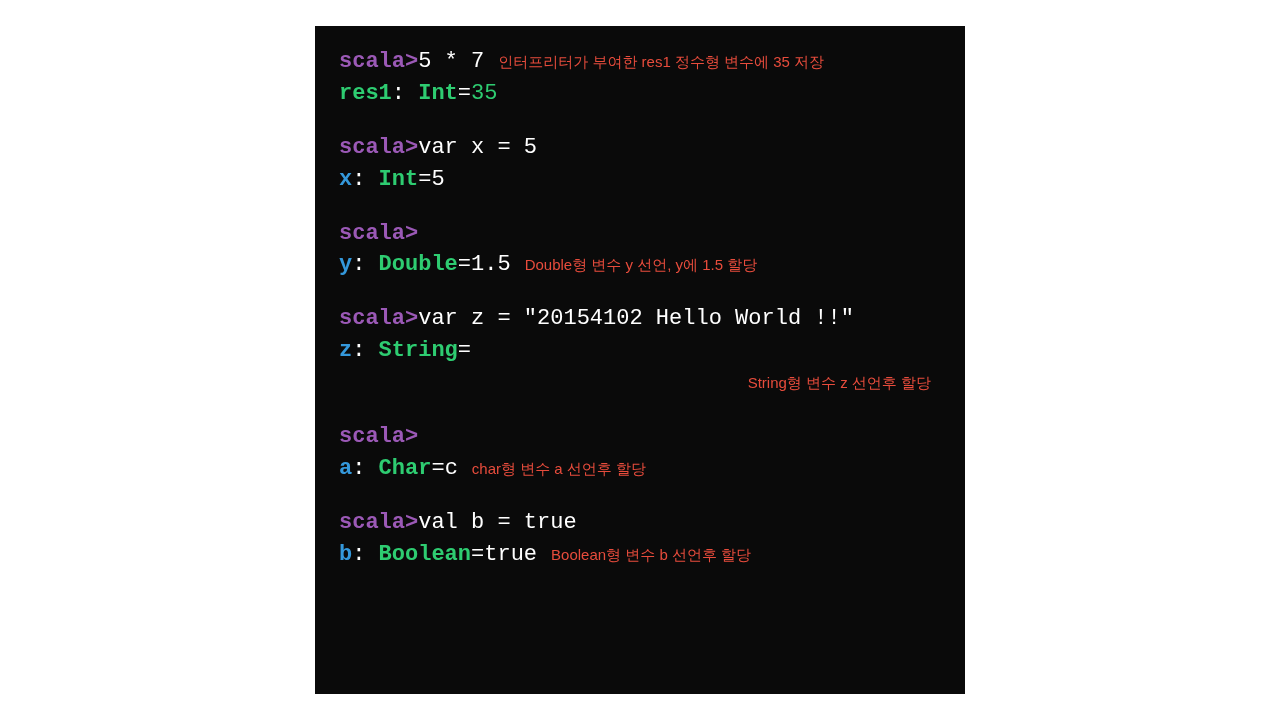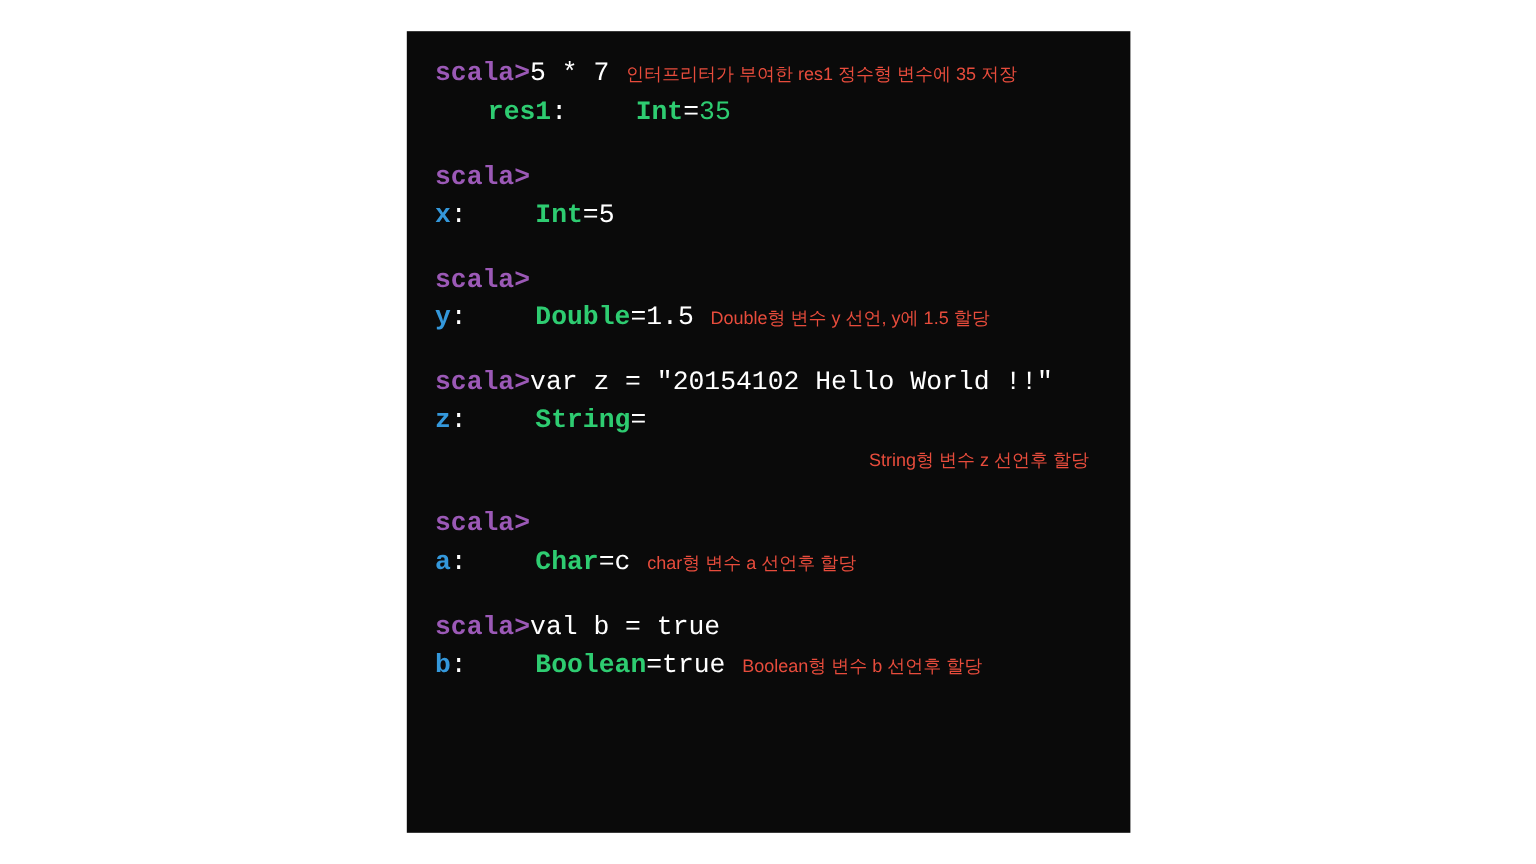--- a/index.html
+++ b/index.html
@@ -12,21 +12,21 @@
       width: 1280px;
       height: 720px;
       background: #ffffff;
       display: flex;
       align-items: center;
       justify-content: center;
       font-family: sans-serif;
     }
 
     .terminal-container {
-      width: 603px;
+      width: 650px;
       height: 668px;
       background: #0a0a0a;
       padding: 20px 24px;
       position: relative;
       overflow: hidden;
     }
 
     .terminal-content {
       font-family: 'Courier New', Courier, monospace;
       font-size: 22px;
@@ -45,21 +45,20 @@
       font-weight: bold;
     }
 
     .code-white {
       color: #ffffff;
     }
 
     .type-green {
       color: #2ecc71;
       font-weight: bold;
-      margin-left: 44px;
     }
 
     .value-green {
       color: #2ecc71;
     }
 
     .type-blue {
       color: #3498db;
       font-weight: bold;
     }
@@ -101,20 +100,21 @@
         <span class="code-white">&nbsp;</span>
         <span class="type-green">Int</span>
         <span class="code-white"> =</span>
         <span class="value-green"> 35</span>
       </div>
     </div>
 
     <div class="block">
       <div class="line">
         <span class="prompt">scala&gt;</span>
+        <span class="code-white"> var x = 5</span>
       </div>
       <div class="result-line">
         <span class="type-blue">x</span>
         <span class="code-white">:</span>
         <span class="code-white">&nbsp;</span>
         <span class="type-green">Int</span>
         <span class="code-white"> =</span>
         <span class="code-white"> 5</span>
       </div>
     </div>

